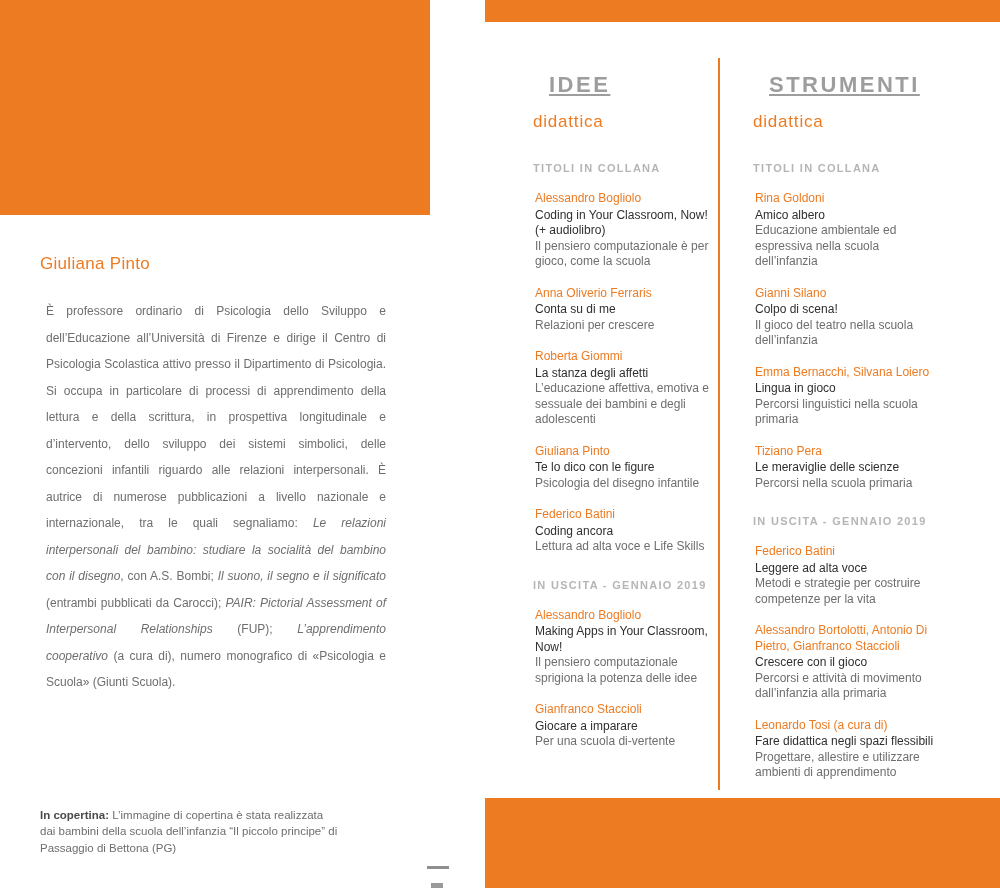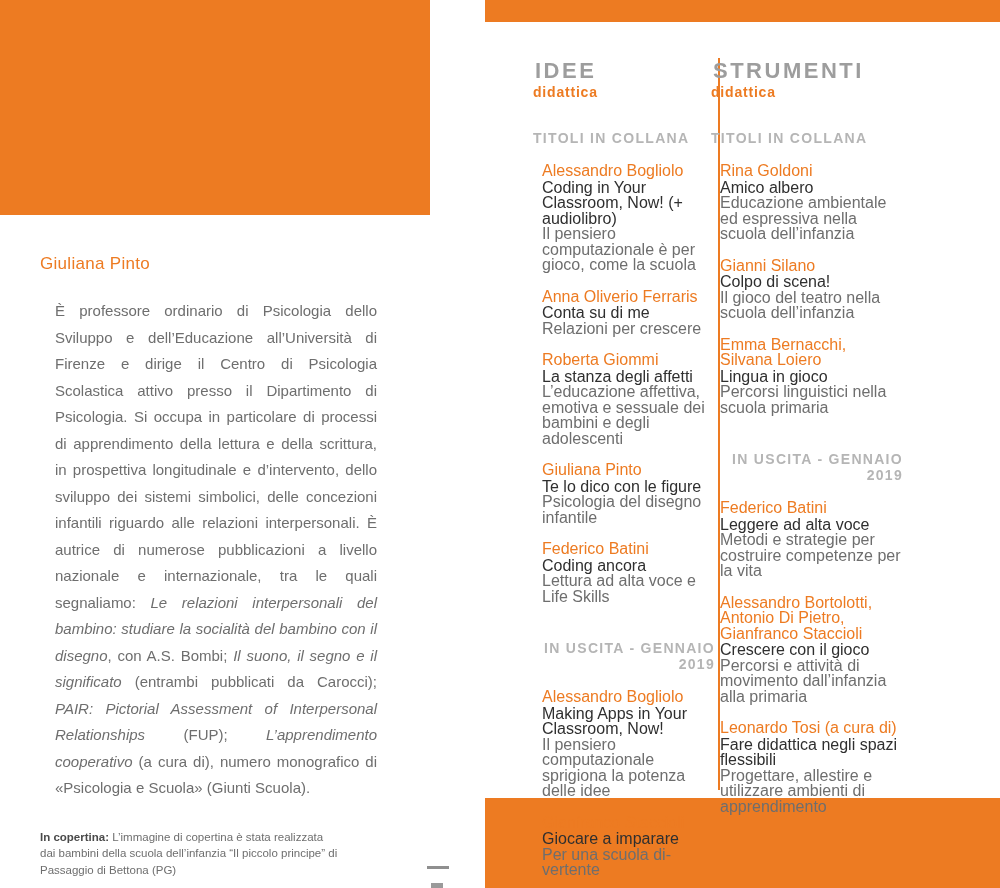--- a/index.html
+++ b/index.html
@@ -38,73 +38,74 @@
   .left-flap {
     position: absolute; left: 40px; top: 254px; width: 352px;
   }
   .author-name {
     margin: 0 0 24px 0;
     font-size: 17px; font-weight: 400;
     letter-spacing: 0.3px;
     color: var(--orange, #ed7b22);
   }
   .bio {
-    margin: 15px;
+    margin: 6px;
     color: var(--body_text, #6e6e6e);
-    font-size: 15px;
+    font-size: 12px;
     line-height: 26.5px;
     text-align: justify;
   }
   .bio .it { font-style: italic; }
 
   .footnote {
-    position: absolute; left: 40px; top: 817px; width: 300px;
+    position: absolute; left: 40px; top: 795px; width: 300px;
     color: var(--body_text, #6e6e6e);
     font-size: 11.5px; line-height: 16.5px;
   }
   .footnote .lead { font-weight: bold; color: #4a4a4a; }
 
   
   .spine-dash {
     position: absolute; left: 427px; top: 866px;
     width: 22px; height: 3px; background: #8f8f8f;
   }
   .crop-mark {
     position: absolute; left: 431px; top: 883px;
     width: 12px; height: 5px; background: #9a9a9a;
   }
 
   
   .col { position: absolute; top: 57px; }
   .col-idee { left: 533px; width: 182px; }
-  .col-strumenti { left: 711px; width: 192px; }
+  .col-strumenti { left: 753px; width: 192px; }
 
   .series-title {
-    margin: 2px;
+    margin: 16px;
     font-size: 22px; line-height: 1.05;
     font-weight: bold;
     letter-spacing: 2.5px;
     color: var(--series_heading, #9d9d9d);
+    text-decoration: underline;
   }
   .series-subtitle {
     margin: 1px 0 0 0;
-    font-size: 14px; font-weight: bold;
+    font-size: 17px; font-weight: normal;
     letter-spacing: 0.8px;
     color: var(--orange, #ed7b22);
   }
 
   .section-heading {
     margin: 30px 0 17px 0;
-    font-size: 14px; font-weight: bold;
+    font-size: 11px; font-weight: bold;
     letter-spacing: 1.3px;
     color: var(--muted_heading, #b5b5b5);
   }
-  .section + .section .section-heading { margin-top: 36px; text-align: right; }
-
-  .book { margin: 0 0 16px 9px; font-size: 16px; line-height: 15.5px; }
+  .section + .section .section-heading { margin-top: 24px; }
+
+  .book { margin: 0 0 16px 2px; font-size: 12px; line-height: 15.5px; }
   .book-author { color: var(--orange, #ed7b22); margin-bottom: 1px; }
   .book-title  { color: var(--title_text, #2f2f2f); font-weight: normal; }
   .book-subtitle { color: var(--body_text, #6e6e6e); }
 </style>
 </head>
 <body>
 
 <div class="page">
 
   <div class="block-left-orange"></div>
@@ -187,20 +188,25 @@
       <div class="book">
         <div class="book-author">Gianni Silano</div>
         <div class="book-title">Colpo di scena!</div>
         <div class="book-subtitle">Il gioco del teatro nella scuola dell’infanzia</div>
       </div>
       <div class="book">
         <div class="book-author">Emma Bernacchi, Silvana Loiero</div>
         <div class="book-title">Lingua in gioco</div>
         <div class="book-subtitle">Percorsi linguistici nella scuola primaria</div>
       </div>
+      <div class="book">
+        <div class="book-author">Tiziano Pera</div>
+        <div class="book-title">Le meraviglie delle scienze</div>
+        <div class="book-subtitle">Percorsi nella scuola primaria</div>
+      </div>
     </div>
 
     <div class="section">
       <div class="section-heading">IN USCITA - GENNAIO 2019</div>
 
       <div class="book">
         <div class="book-author">Federico Batini</div>
         <div class="book-title">Leggere ad alta voce</div>
         <div class="book-subtitle">Metodi e strategie per costruire competenze per la vita</div>
       </div>

